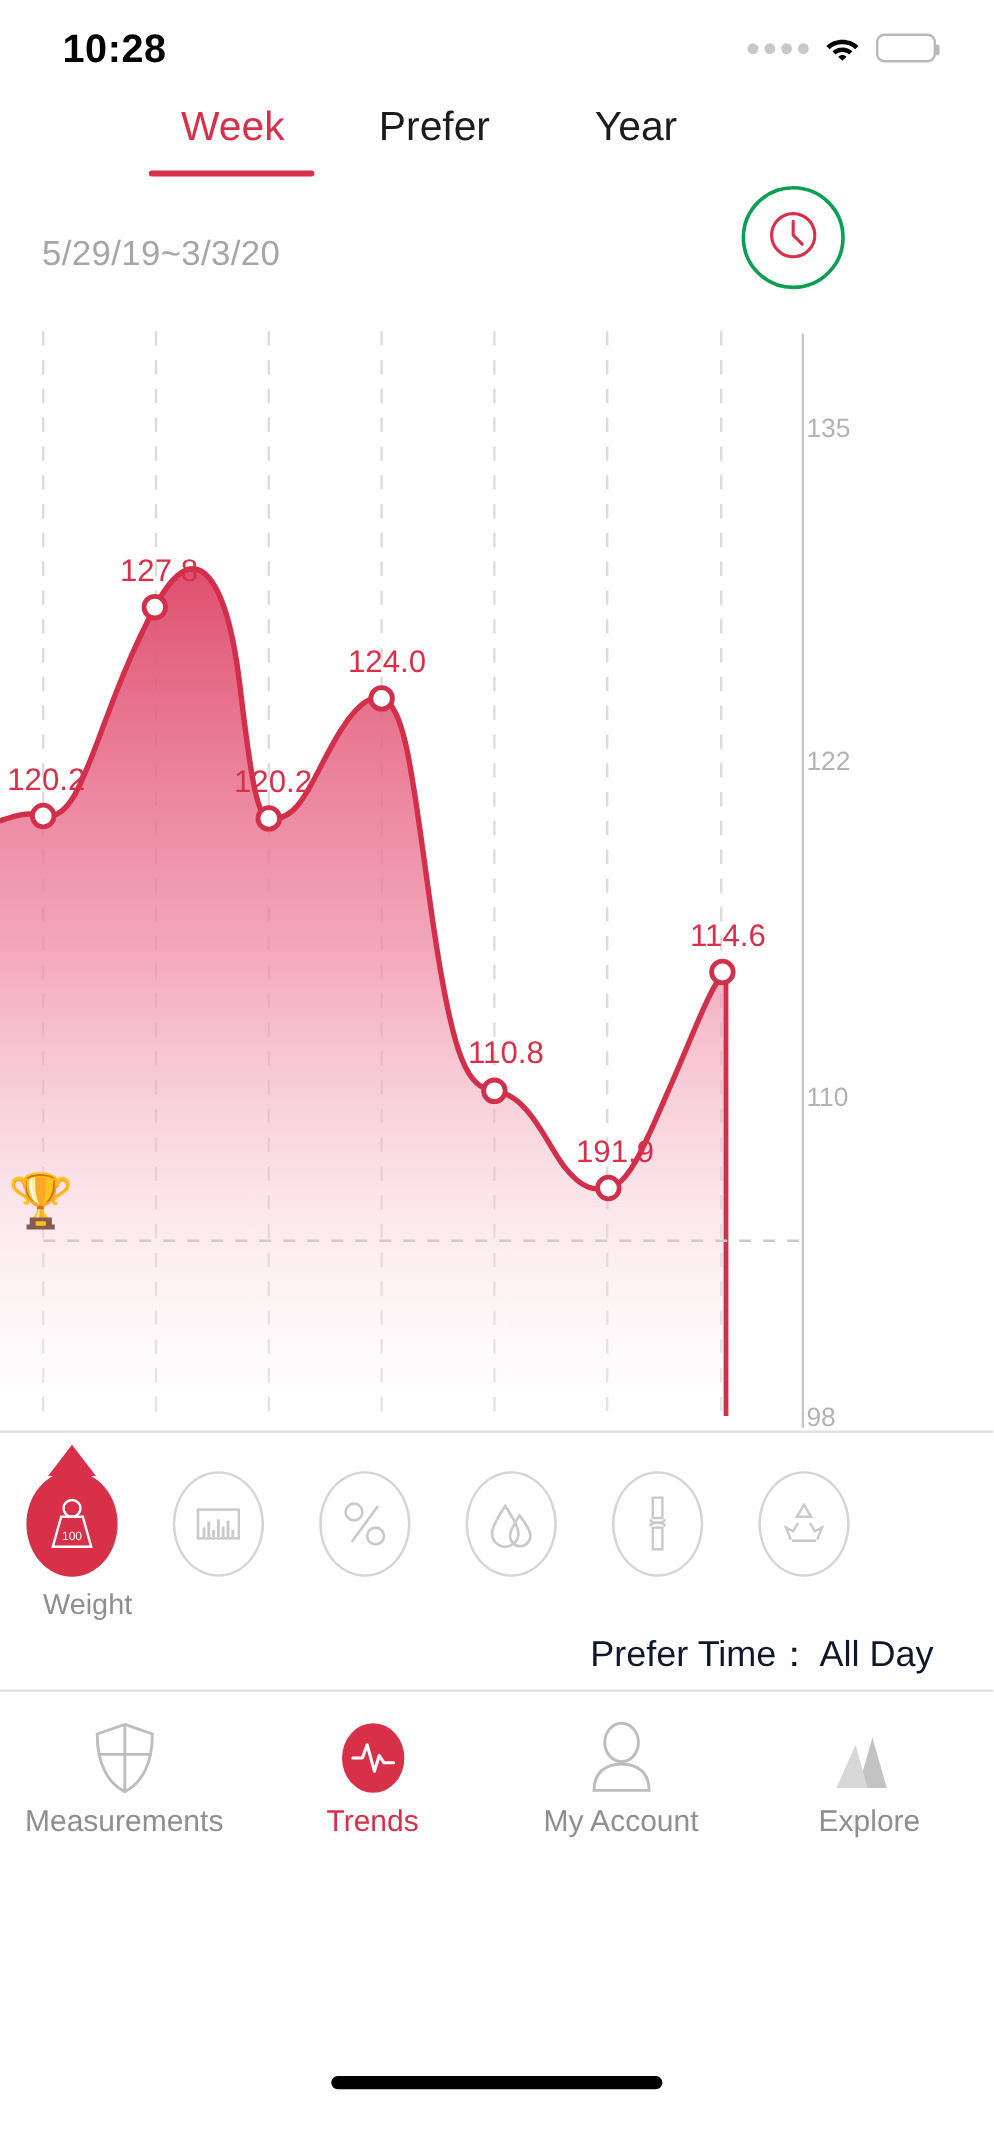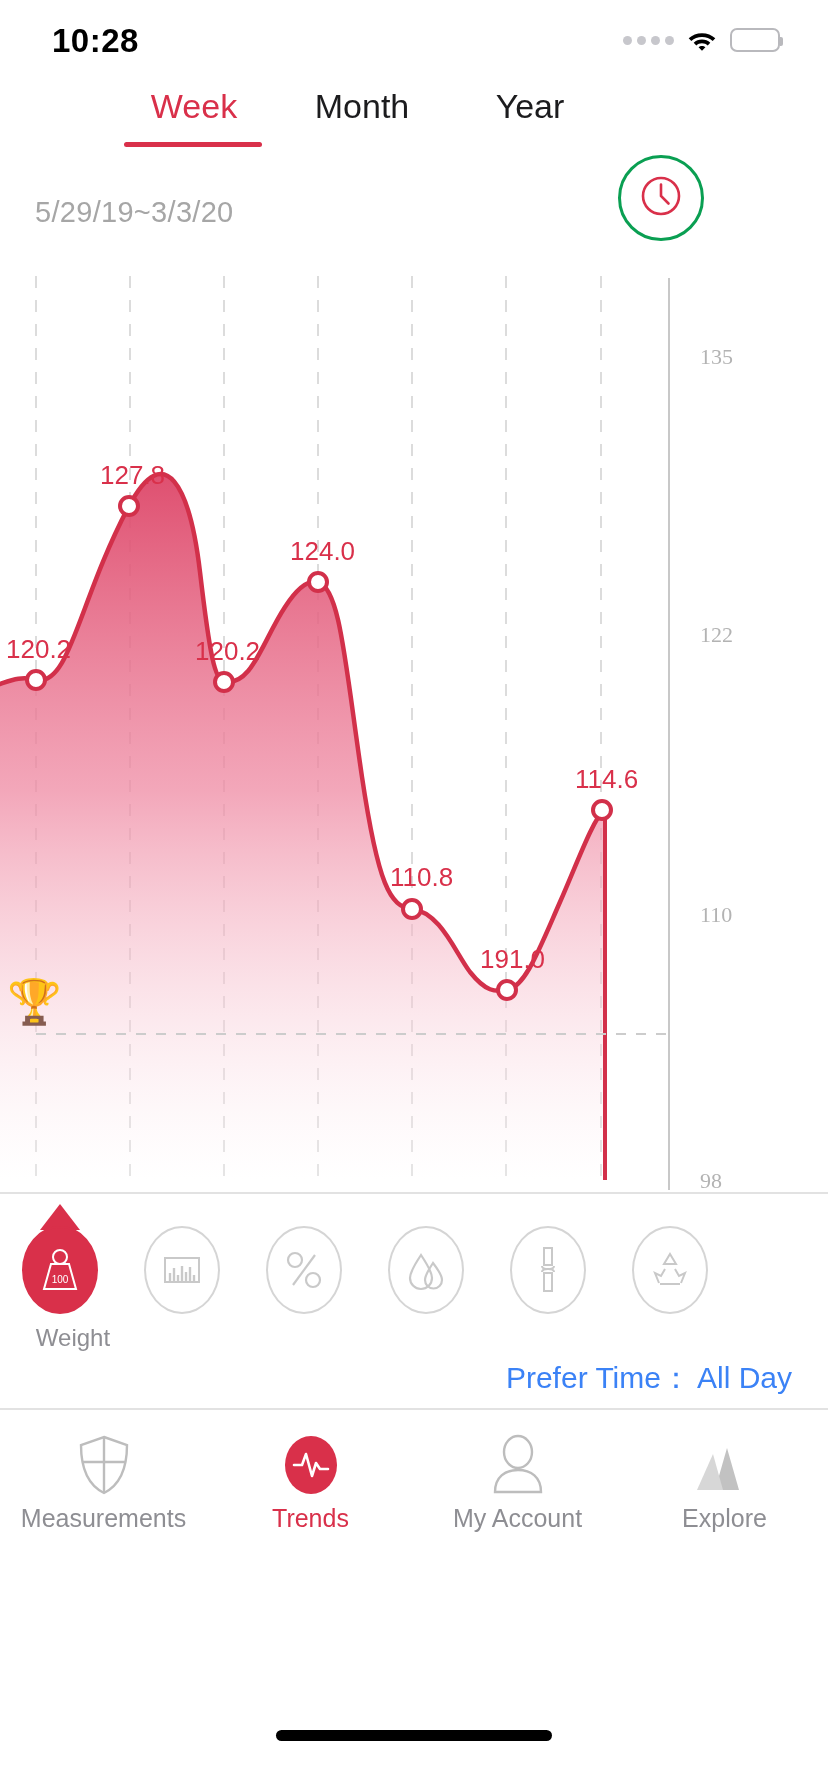--- a/index.html
+++ b/index.html
@@ -53,21 +53,21 @@
 
   
   .date-range {
     position:absolute; left:35px; top:196px;
     font-size:29px; color:#a6a6a6; letter-spacing:0.3px;
   }
 
   
   .chart-wrap { position:absolute; left:0; top:262px; width:828px; height:930px; }
   .chart-svg { position:absolute; left:0; top:0; }
-  .y-labels { position:absolute; left:700px; top:0; width:90px; height:930px;font-family:Liberation Serif, serif; }
+  .y-labels { position:absolute; left:672px; top:0; width:90px; height:930px; }
   .y-label {
     position:absolute; left:0; font-size:22px; color:#b3b3b3;
   }
   .axis-line {
     position:absolute; left:668px; top:16px; width:2px; height:912px;
     background:#c8c8c8;
   }
   .dlabel {
     position:absolute; font-size:26px; color:#d9304a; white-space:nowrap;
   }
@@ -94,22 +94,22 @@
     border-right:20px solid transparent;
     border-bottom:26px solid #d9304a;
   }
   .metric-label {
     position:absolute; left:-4px; top:112px; width:110px;
     text-align:center; font-size:24px; color:#8e8e93;
   }
 
   
   .prefer {
-    position:absolute; right:36px; top:1358px;
-    font-size:30px; color:#3b82f6; white-space:nowrap;
+    position:absolute; right:50px; top:1358px;
+    font-size:30px; color:#0f172a; white-space:nowrap;
   }
   .prefer .val { margin-left:6px; }
 
   
   .navbar-top { position:absolute; left:0; top:1408px; width:828px; height:2px; background:#e2e2e2; }
   .navbar { position:absolute; left:0; top:1410px; width:828px; height:382px; background:#fff; }
   .navitem { position:absolute; top:18px; width:207px; height:120px; text-align:center; }
   .navitem .nicon { height:68px; display:flex; align-items:flex-end; justify-content:center; }
   .navitem .nlabel { margin-top:8px; font-size:25px; color:#8e8e93; }
   .navitem.active .nlabel { color:#d9304a; }
@@ -140,21 +140,21 @@
         </svg>
       </span>
       <span class="sb-batt">
         <span class="fill"></span>
       </span>
     </div>
   </div>
 
   <div class="tabs">
     <div class="tab week active">Week</div>
-    <div class="tab month">Month</div>
+    <div class="tab month">Prefer</div>
     <div class="tab year">Year</div>
     <div class="tab-underline"></div>
 
     <div class="clock-btn">
       <span>
         <svg width="46" height="46" viewBox="0 0 46 46">
           <circle cx="23" cy="23" r="18" fill="none" stroke="#d9304a" stroke-width="2.6"></circle>
           <path d="M23 11.5 L23 23 L30.5 30.5" fill="none" stroke="#d9304a" stroke-width="2.6" stroke-linecap="round"></path>
         </svg>
       </span>
@@ -233,21 +233,21 @@
       <div class="y-label" style="top:360px;">122</div>
       <div class="y-label" style="top:640px;">110</div>
       <div class="y-label" style="top:906px;">98</div>
     </div>
 
     <div class="dlabel" style="left:6px;   top:372px;">120.2</div>
     <div class="dlabel" style="left:100px; top:198px;">127.8</div>
     <div class="dlabel" style="left:195px; top:374px;">120.2</div>
     <div class="dlabel" style="left:290px; top:274px;">124.0</div>
     <div class="dlabel" style="left:390px; top:600px;">110.8</div>
-    <div class="dlabel" style="left:480px; top:682px;">191.0</div>
+    <div class="dlabel" style="left:480px; top:682px;">191.9</div>
     <div class="dlabel" style="left:575px; top:502px;">114.6</div>
 
     <div class="trophy">🏆</div>
   </div>
 
   <div class="chart-divider"></div>
 
   <div class="metrics">
 
     <div class="metric selected" style="left:22px;">

